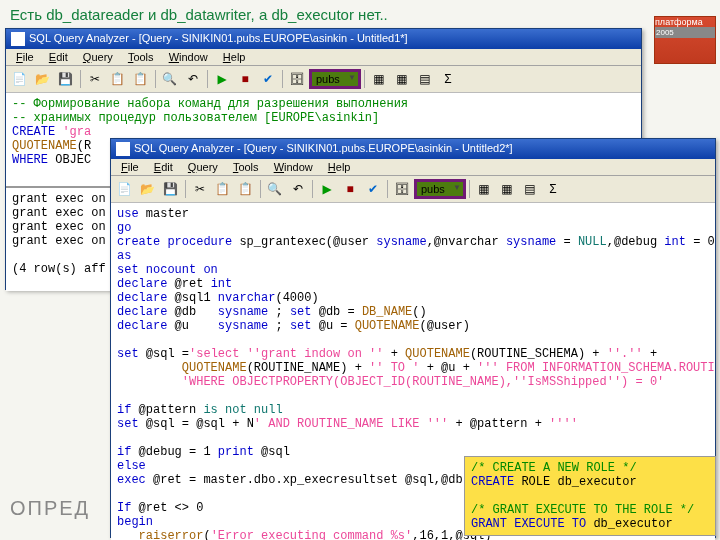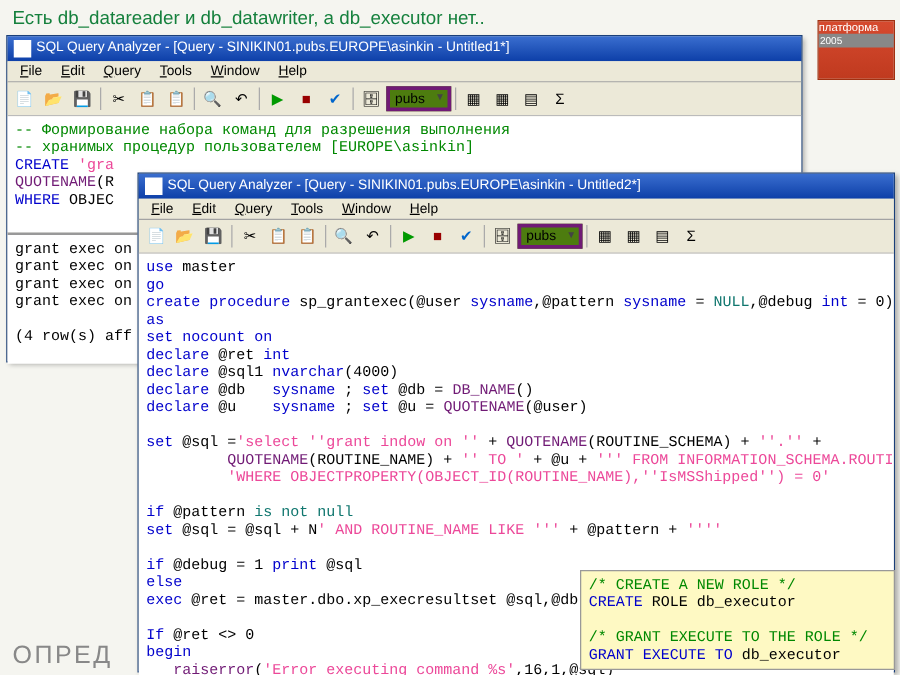--- a/index.html
+++ b/index.html
@@ -14,25 +14,25 @@
 .menubar span u{text-decoration:underline}
 .toolbar{background:#ece9d8;padding:2px 3px;border-bottom:1px solid #bbb;display:flex;align-items:center;gap:1px}
 .tbtn{width:20px;height:20px;border:1px solid transparent;display:flex;align-items:center;justify-content:center;font-size:12px}
 .tsep{width:1px;height:18px;background:#aaa;margin:0 2px}
 .dbsel{border:3px solid #701a75;background:#4d7c0f;padding:1px 18px 1px 4px;font-size:11px;position:relative}
 .dbsel:after{content:"▼";position:absolute;right:2px;font-size:8px;color:#444}
 .editor{background:#fff;font-family:"Courier New",monospace;font-size:12px;padding:4px 6px;white-space:pre;overflow:hidden;color:#000}
 .kw{color:#0000cc}
 .cm{color:#008800}
 .str{color:#ec4899}
-.fn{color:#701a75}
+.fn{color:#a16207}
 .op{color:#0f766e}
 .results{background:#fff;border-top:2px solid #999;font-family:"Courier New",monospace;font-size:12px;padding:4px 6px;white-space:pre}
-.snippet{position:absolute;background:#fef9c3;border:1px solid #999;font-family:"Courier New",monospace;font-size:12px;padding:4px 6px;white-space:pre}
-.footer{position:absolute;bottom:4px;left:10px;font-size:20px;color:#888;letter-spacing:2px}
+.snippet{position:absolute;background:#fde047;border:1px solid #999;font-family:"Courier New",monospace;font-size:12px;padding:4px 6px;white-space:pre}
+.footer{position:absolute;bottom:20px;left:10px;font-size:20px;color:#888;letter-spacing:2px}
 </style>
 </head>
 <body>
 
 <div class="heading">Есть db_datareader и db_datawriter, а db_executor нет..</div>
 
 <div class="platforma">
   <div>платформа</div>
   <div class="yr">2005</div>
 </div>
@@ -119,21 +119,21 @@
     <div class="tbtn">🗄</div>
     <div class="dbsel">pubs</div>
     <div class="tsep"></div>
     <div class="tbtn">▦</div>
     <div class="tbtn">▦</div>
     <div class="tbtn">▤</div>
     <div class="tbtn">Σ</div>
   </div>
   <div class="editor" style="height:330px"><span class="kw">use</span><span> master</span>
 <span class="kw">go</span>
-<span class="kw">create procedure</span><span> sp_grantexec(@user </span><span class="kw">sysname</span><span>,@pattern </span><span class="kw">sysname</span><span> = </span><span class="op">NULL</span><span>,@debug </span><span class="kw">int</span><span> = 0)</span>
+<span class="kw">create procedure</span><span> sp_grantexec(@user </span><span class="kw">sysname</span><span>,@nvarchar </span><span class="kw">sysname</span><span> = </span><span class="op">NULL</span><span>,@debug </span><span class="kw">int</span><span> = 0)</span>
 <span class="kw">as</span>
 <span class="kw">set nocount on</span>
 <span class="kw">declare</span><span> @ret </span><span class="kw">int</span>
 <span class="kw">declare</span><span> @sql1 </span><span class="kw">nvarchar</span><span>(4000)</span>
 <span class="kw">declare</span><span> @db   </span><span class="kw">sysname</span><span> ; </span><span class="kw">set</span><span> @db = </span><span class="fn">DB_NAME</span><span>()</span>
 <span class="kw">declare</span><span> @u    </span><span class="kw">sysname</span><span> ; </span><span class="kw">set</span><span> @u = </span><span class="fn">QUOTENAME</span><span>(@user)</span>
 
 <span class="kw">set</span><span> @sql =</span><span class="str">'select ''grant indow on ''</span><span> + </span><span class="fn">QUOTENAME</span><span>(ROUTINE_SCHEMA) + </span><span class="str">''.''</span><span> +</span>
 <span>         </span><span class="fn">QUOTENAME</span><span>(ROUTINE_NAME) + </span><span class="str">'' TO '</span><span> + @u + </span><span class="str">''' FROM INFORMATION_SCHEMA.ROUTINES '</span>
 <span>         </span><span class="str">'WHERE OBJECTPROPERTY(OBJECT_ID(ROUTINE_NAME),''IsMSShipped'') = 0'</span>

